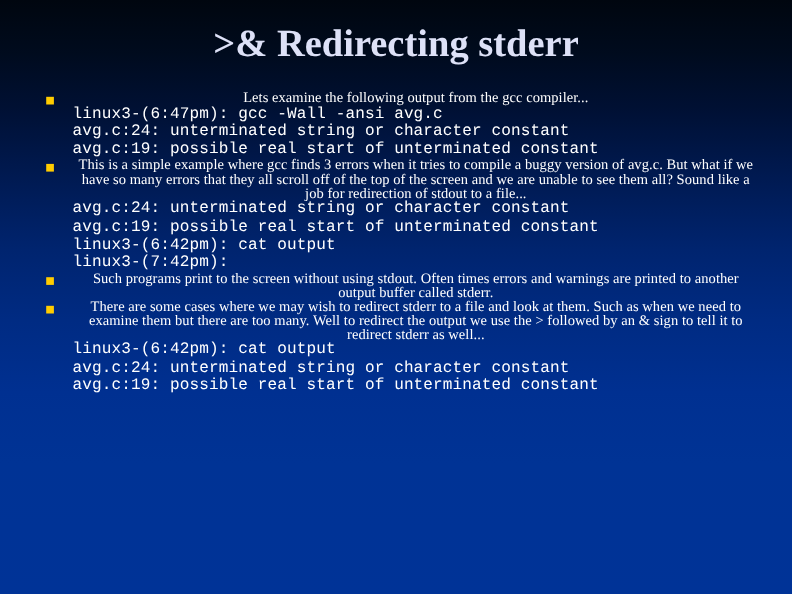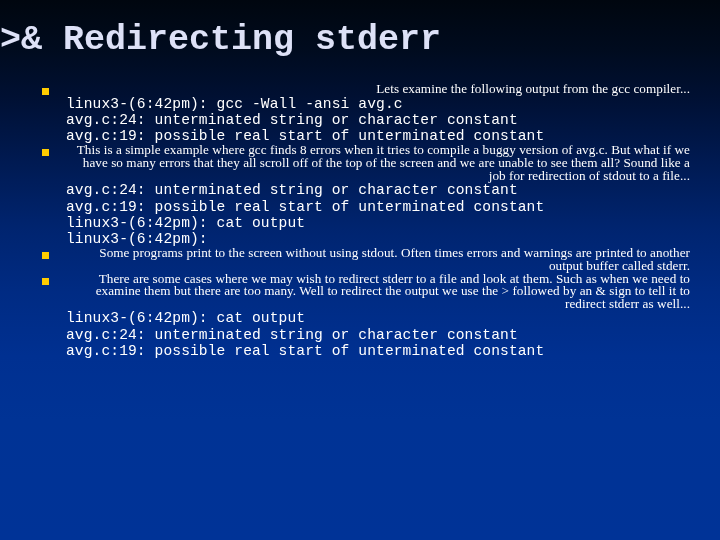--- a/index.html
+++ b/index.html
@@ -31,23 +31,23 @@
         #003397 100%);
     overflow: hidden;
   }
 
   
   #title {
     position: absolute;
     top: 18px;
     left: 0;
     width: 720px;
-    text-align: left;
+    text-align: center;
     color: #dde1f7;
-    font-family: Liberation Mono, monospace;
+    font-family: Liberation Serif, serif;
     font-weight: bold;
     font-size: 35px;
     line-height: 44px;
     letter-spacing: 0px;
     white-space: nowrap;
   }
 
   
   #body {
     position: absolute;
@@ -70,21 +70,21 @@
     height: 7px;
     background: #ffcc00;
     display: block;
   }
 
   .prose {
     color: #ffffff;
     font-family: "Liberation Serif", serif;
     font-size: 13.2px;
     line-height: 12.6px;
-    text-align: right;
+    text-align: center;
     margin: 0;
     padding: 0;
     letter-spacing: 0.05px;
   }
 
   .mono-line {
     color: #ffffff;
     font-family: "Liberation Mono", "DejaVu Sans Mono", monospace;
     font-size: 14.6px;
     line-height: 16.3px;
@@ -99,38 +99,38 @@
 
 <div id="slide">
 
   <div id="title">&gt;&amp; Redirecting stderr</div>
 
   <div id="body">
 
     <div class="bullet-block">
       <span class="sq-bullet"></span>
       <p class="prose">Lets examine the following output from the gcc compiler...</p>
-      <p class="mono-line">linux3-(6:42pm): gcc -Wall -ansi avg.c</p>
+      <p class="mono-line">linux3-(6:47pm): gcc -Wall -ansi avg.c</p>
       <p class="mono-line">avg.c:24: unterminated string or character constant</p>
       <p class="mono-line">avg.c:19: possible real start of unterminated constant</p>
     </div>
 
     <div class="bullet-block">
       <span class="sq-bullet"></span>
-      <p class="prose">This is a simple example where gcc finds 8 errors when it tries to compile a buggy version of avg.c. But what if we have so many errors that they all scroll off of the top of the screen and we are unable to see them all? Sound like a job for redirection of stdout to a file...</p>
+      <p class="prose">This is a simple example where gcc finds 3 errors when it tries to compile a buggy version of avg.c. But what if we have so many errors that they all scroll off of the top of the screen and we are unable to see them all? Sound like a job for redirection of stdout to a file...</p>
       <p class="mono-line">avg.c:24: unterminated string or character constant</p>
       <p class="mono-line">avg.c:19: possible real start of unterminated constant</p>
       <p class="mono-line">linux3-(6:42pm): cat output</p>
-      <p class="mono-line">linux3-(6:42pm):</p>
+      <p class="mono-line">linux3-(7:42pm):</p>
     </div>
 
 
     <div class="bullet-block">
       <span class="sq-bullet"></span>
-      <p class="prose">Some programs print to the screen without using stdout. Often times errors and warnings are printed to another output buffer called stderr.</p>
+      <p class="prose">Such programs print to the screen without using stdout. Often times errors and warnings are printed to another output buffer called stderr.</p>
     </div>
 
     <div class="bullet-block">
       <span class="sq-bullet"></span>
       <p class="prose">There are some cases where we may wish to redirect stderr to a file and look at them. Such as when we need to examine them but there are too many. Well to redirect the output we use the &gt; followed by an &amp; sign to tell it to redirect stderr as well...</p>
       <p class="mono-line">linux3-(6:42pm): cat output</p>
       <p class="mono-line">avg.c:24: unterminated string or character constant</p>
       <p class="mono-line">avg.c:19: possible real start of unterminated constant</p>
     </div>
 

